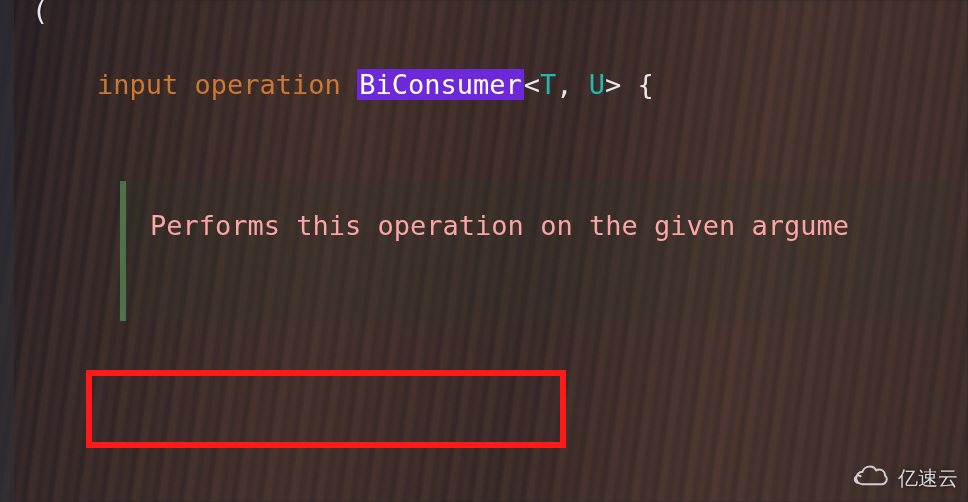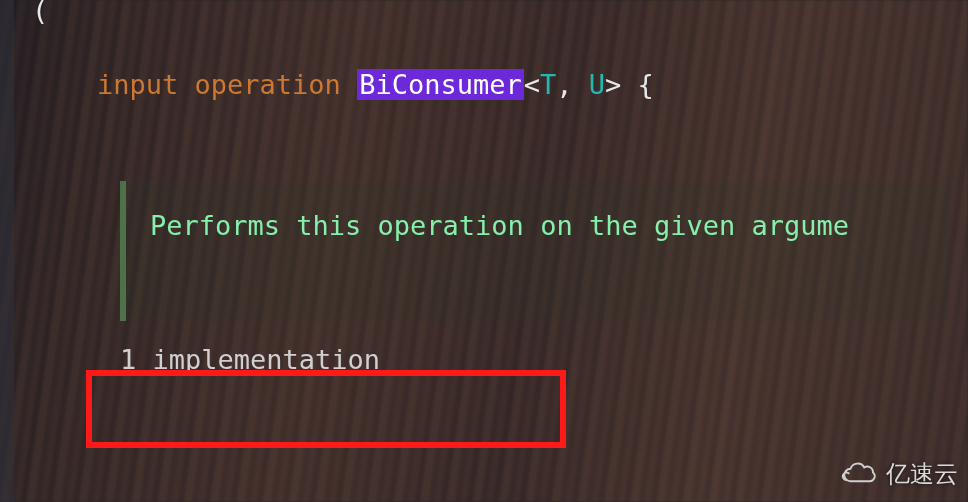--- a/index.html
+++ b/index.html
@@ -54,21 +54,21 @@
   }
 
   .doc-block {
     margin: 40px 0 20px 120px;
     border-left: 6px solid rgba(90,150,90,0.65);
     padding: 20px 0 20px 24px;
     width: 830px;
     background: rgba(40,60,40,0.15);
   }
   .doc-line {
-    color: #86efac;
+    color: #fca5a5;
     white-space: pre;
     line-height: 1.85;
   }
 
   .inlay {
     color: #d0d0d0;
     padding-left: 120px;
     white-space: pre;
     margin-top: 16px;
     margin-bottom: 4px;
@@ -80,23 +80,23 @@
     width: 480px; height: 78px;
     border: 6px solid #ff1a1a;
     pointer-events: none;
   }
 
   .method-line { padding-left: 120px; margin-top: 18px; }
 
   .watermark {
     position: absolute;
     right: 10px; bottom: 10px;
-    display: flex; align-items: center; gap: 8px;
+    display: flex; align-items: flex-end; gap: 8px;
     color: #d9d9d9;
-    font-size: 24px;
+    font-size: 20px;
     text-shadow: 0 0 4px rgba(0,0,0,0.8);
   }
   .watermark svg { width: 40px; height: 28px; opacity: 0.9; }
 
   .top-brace {
     position: absolute; left: 32px; top: -8px;
     color: #e8e8e8;
   }
 </style>
 </head>
@@ -111,21 +111,20 @@
 
   <div class="line" style="margin-top:28px;">
     <span class="tok-keyword">input</span><span> </span><span class="tok-keyword">operation</span><span> </span><span class="tok-type sel-name">BiConsumer</span><span class="tok-punc">&lt;</span><span class="tok-generic">T</span><span class="tok-punc">, </span><span class="tok-generic">U</span><span class="tok-punc">&gt;</span><span class="tok-punc"> {</span>
   </div>
 
   <div class="doc-block">
     <div class="doc-line">Performs this operation on the given argume</div>
     <div class="doc-line"><span>        </span></div>
   </div>
 
-  <div class="inlay">1 implementation</div>
 
   <div class="line method-line">
     
   </div>
 
   <div class="hl-box"></div>
 
   <div class="watermark">
     <svg viewBox="0 0 64 40">
       <path d="M20 30 a10 10 0 0 1 0-20 a12 12 0 0 1 22 -2 a9 9 0 0 1 14 8 a8 8 0 0 1 -6 14 H20z

